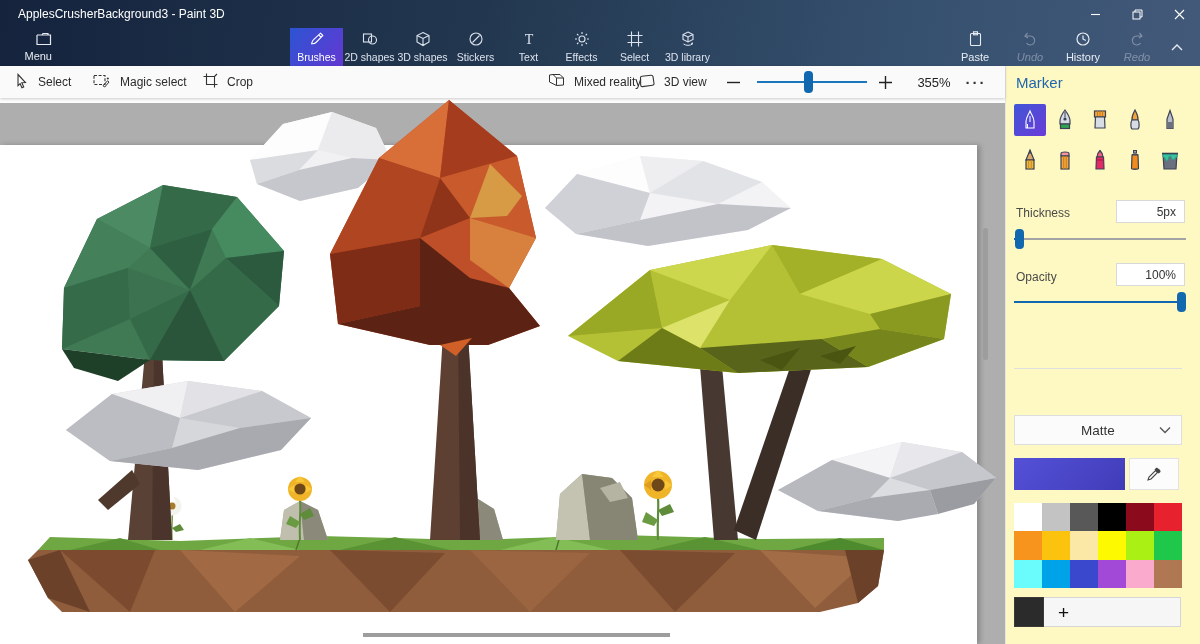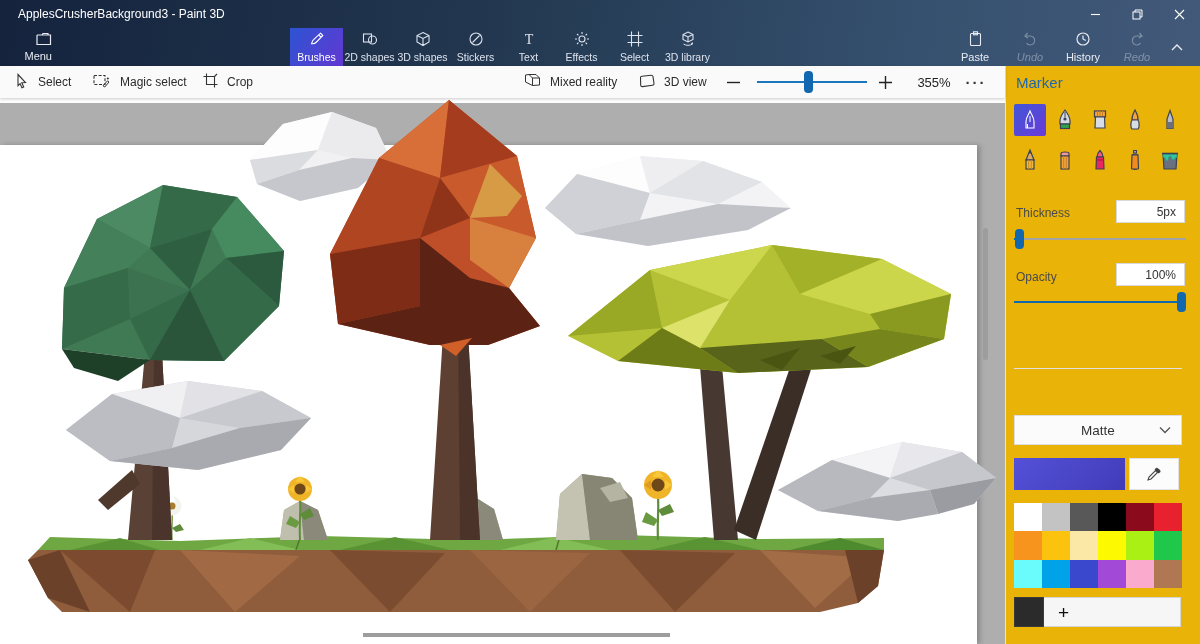--- a/index.html
+++ b/index.html
@@ -46,21 +46,21 @@
   .workspace { position:absolute; top:32px; left:0; width:1005px; height:546px; background:#fdfdfd; }
   .gray-bg { position:absolute; top:5px; left:0; right:0; bottom:0; background:#aeaeae; }
   .canvas { position:absolute; top:47px; left:0; width:977px; height:499px; background:#fff;
     box-shadow:3px 0 5px rgba(0,0,0,.22); }
   .scene { position:absolute; top:0; left:0; z-index:3; pointer-events:none; }
   .vscroll { position:absolute; left:983px; top:130px; width:5px; height:132px; background:#9d9d9d;
     border-radius:3px; z-index:4; }
   .hscroll { position:absolute; left:363px; top:535px; width:307px; height:4px; background:#9d9d9d; z-index:4; }
 
   
-  .sidebar { position:absolute; top:66px; left:1005px; width:195px; height:578px; background:#eab308;
+  .sidebar { position:absolute; top:66px; left:1005px; width:195px; height:578px; background:#fef9c3;
     border-left:1px solid #e4e4e4; }
   .panel-title { position:absolute; left:10px; top:8px; font-size:15px; color:#1e66ad; }
   .brush-grid { position:absolute; left:8px; top:38px; width:178px; display:flex; flex-wrap:wrap;
     row-gap:8px; column-gap:3px; }
   .brush { width:32px; height:32px; display:flex; align-items:center; justify-content:center; border-radius:2px; }
   .brush.selected { background:linear-gradient(135deg,#4156d6,#6a3bd8); }
   .f-label { position:absolute; left:10px; font-size:12px; color:#4a4a4a; }
   .f-input { position:absolute; left:110px; width:69px; height:23px; border:1px solid #d9d9d9;
     background:#fff; font-size:12px; color:#333; text-align:right; padding-right:8px;
     font-family:"Liberation Sans", sans-serif; }
@@ -224,21 +224,21 @@
               <path d="M10 12.8 L14.5 7.8 L16 9 L11.8 14 Z M14.8 4.5 V6.5 M13.8 5.5 H15.8" stroke="#333" stroke-width="1" fill="none"></path>
             </svg></span>
         <span>Magic select</span>
       </div>
       <div class="opt" style="left:203px">
         <span><svg width="15" height="15" viewBox="0 0 15 15">
               <path d="M3.5 0.5 V11.5 H14.5 M0.5 3.5 H11.5 V14.5 M11.5 3.5 L14 1" stroke="#333" stroke-width="1.1" fill="none"></path>
             </svg></span>
         <span>Crop</span>
       </div>
-      <div class="opt" style="left:524px">
+      <div class="opt" style="left:548px">
         <span><svg width="17" height="15" viewBox="0 0 17 15">
               <path d="M5 1.5 L12 1.5 L15.5 5 L8.5 5 Z M8.5 5 V12.5 M8.5 12.5 L1.5 9 L1.5 2 L5 1.5 M8.5 12.5 L15.5 12 V5" stroke="#333" stroke-width="1" fill="none"></path>
             </svg></span>
         <span>Mixed reality</span>
       </div>
       <div class="opt" style="left:638px">
         <span><svg width="17" height="14" viewBox="0 0 17 14">
               <path d="M2.5 3.5 C2.5 2.7 3.2 2.2 4 2.3 L13 1.2 C14 1.1 14.8 1.7 15 2.6 L16 9.5 C16.1 10.4 15.5 11.2 14.5 11.3 L4.5 12.6 C3.6 12.7 2.8 12.1 2.7 11.2 Z" stroke="#333" stroke-width="1.1" fill="none"></path>
             </svg></span>
         <span>3D view</span>

